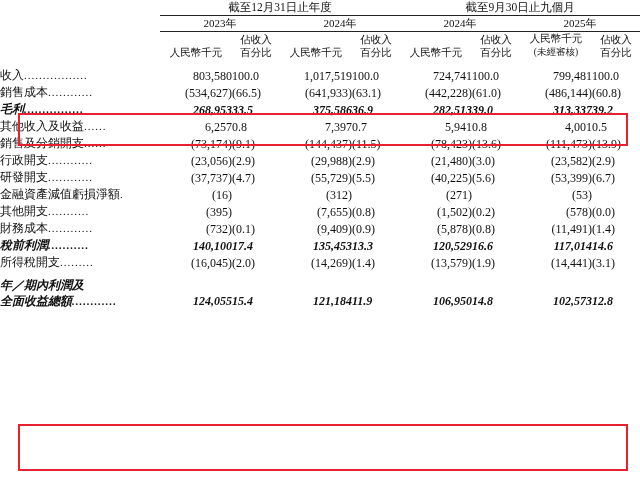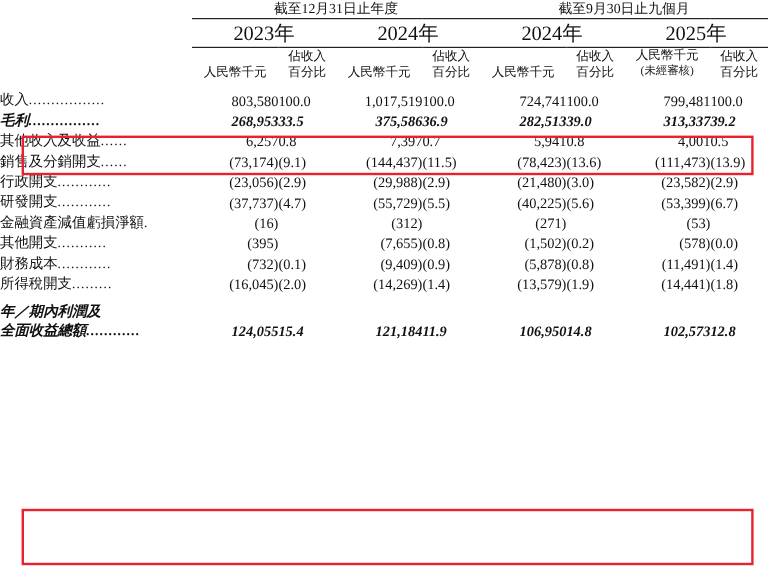--- a/index.html
+++ b/index.html
@@ -27,21 +27,21 @@
   col.c-pct{width:48px;}
 
   .hdr-group{
     text-align:center;
     font-size:11.5px;
     padding-bottom:2px;
     border-bottom:1px solid #222;
   }
   .hdr-year{
     text-align:center;
-    font-size:17px;
+    font-size:11px;
     padding-top:3px;
     padding-bottom:2px;
   }
   .hdr-year.under{border-bottom:1px solid #222;}
   .hdr-unit{
     text-align:center;
     font-size:10.5px;
     line-height:1.25;
     padding-top:3px;
     padding-bottom:2px;
@@ -140,20 +140,31 @@
         <td class="num">803,580</td>
         <td class="pct">100.0</td>
         <td class="num">1,017,519</td>
         <td class="pct">100.0</td>
         <td class="num">724,741</td>
         <td class="pct">100.0</td>
         <td class="num">799,481</td>
         <td class="pct">100.0</td>
       </tr>
 
+      <tr class="rowline">
+        <td class="lbl"><span>銷售成本</span><span class="dots">............</span></td>
+        <td class="num">(534,627)</td>
+        <td class="pct">(66.5)</td>
+        <td class="num">(641,933)</td>
+        <td class="pct">(63.1)</td>
+        <td class="num">(442,228)</td>
+        <td class="pct">(61.0)</td>
+        <td class="num">(486,144)</td>
+        <td class="pct">(60.8)</td>
+      </tr>
 
       <tr class="rowline bold">
         <td class="lbl"><span>毛利</span><span class="dots">................</span></td>
         <td class="num">268,953</td>
         <td class="pct">33.5</td>
         <td class="num">375,586</td>
         <td class="pct">36.9</td>
         <td class="num">282,513</td>
         <td class="pct">39.0</td>
         <td class="num">313,337</td>
@@ -237,31 +248,42 @@
         <td class="num">(732)</td>
         <td class="pct">(0.1)</td>
         <td class="num">(9,409)</td>
         <td class="pct">(0.9)</td>
         <td class="num">(5,878)</td>
         <td class="pct">(0.8)</td>
         <td class="num">(11,491)</td>
         <td class="pct">(1.4)</td>
       </tr>
 
+      <tr class="rowline bold">
+        <td class="lbl"><span>稅前利潤</span><span class="dots">...........</span></td>
+        <td class="num">140,100</td>
+        <td class="pct">17.4</td>
+        <td class="num">135,453</td>
+        <td class="pct">13.3</td>
+        <td class="num">120,529</td>
+        <td class="pct">16.6</td>
+        <td class="num">117,014</td>
+        <td class="pct">14.6</td>
+      </tr>
 
       <tr class="rowline">
         <td class="lbl"><span>所得稅開支</span><span class="dots">.........</span></td>
         <td class="num">(16,045)</td>
         <td class="pct">(2.0)</td>
         <td class="num">(14,269)</td>
         <td class="pct">(1.4)</td>
         <td class="num">(13,579)</td>
         <td class="pct">(1.9)</td>
         <td class="num">(14,441)</td>
-        <td class="pct">(1.8)</td>
+        <td class="pct">(3.1)</td>
       </tr>
 
       <tr class="rowline bold twoline">
         <td class="lbl">
           <span>年／期內利潤及</span><br>
           <span>全面收益總額</span><span class="dots">............</span>
         </td>
         <td class="num">124,055</td>
         <td class="pct">15.4</td>
         <td class="num">121,184</td>

